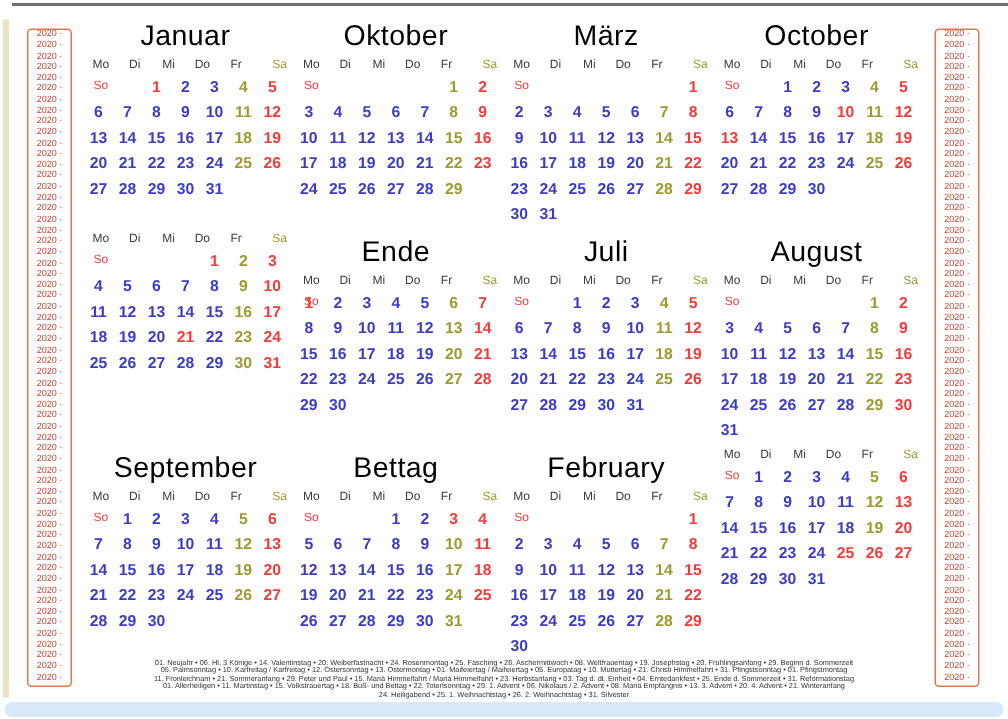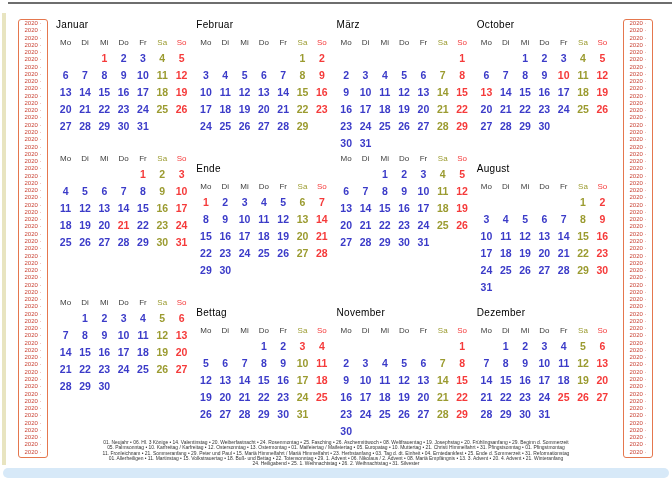--- a/index.html
+++ b/index.html
@@ -5,24 +5,24 @@
   html,body{margin:0;padding:0;background:#fff;}
   .page{position:relative;width:672px;height:479px;background:#ffffff;font-family:"Liberation Sans",sans-serif;overflow:hidden;}
   .top-line{position:absolute;top:2px;left:8px;right:0;height:2px;background:var(--top-line);}
   .edge-strip{position:absolute;left:2px;top:13px;bottom:14px;width:4px;background:var(--edge-strip);}
   .rail{position:absolute;top:19px;height:439px;width:30px;border:1px solid var(--rail-border);border-radius:3px;box-sizing:border-box;overflow:hidden;background:#fff;}
   .rail.left{left:18px;}
   .rail.right{right:19px;}
   .rail-row{height:7.28px;line-height:7.3px;font-size:6px;text-align:center;color:var(--rail-text);}
   .months{position:absolute;left:56px;top:8px;width:556px;display:grid;grid-template-columns:repeat(4,1fr);column-gap:5px;}
   .month{height:144px;}
-  .month-title{height:28px;line-height:33px;font-size:10px;color:var(--title-text);letter-spacing:0.3px;}
-  .dow{display:grid;grid-template-columns:repeat(7,1fr);height:14px;}
+  .month-title{height:28px;line-height:33px;text-align:center;font-size:19px;color:var(--title-text);letter-spacing:0.3px;}
+  .dow{display:grid;grid-template-columns:repeat(6,1fr);height:14px;}
   .dow span{font-size:8px;line-height:14px;text-align:center;color:var(--header-text);}
-  .dow span.sa{color:var(--saturday);}
+  .dow span.sa{color:var(--saturday);text-align:right;}
   .dow span.so{color:var(--sunday);text-align:center;}
   .days{display:grid;grid-template-columns:repeat(7,1fr);grid-auto-rows:17px;}
   .days span{font-size:10.5px;font-weight:bold;line-height:17px;text-align:center;color:var(--weekday-num);}
   .days span.sa{color:var(--saturday);}
   .days span.so{color:var(--sunday);}
   .days span.hol{color:var(--holiday);}
   .legend{position:absolute;left:30px;right:30px;top:440px;transform:scale(0.82);transform-origin:top center;color:var(--legend-text);}
   .legend-line{font-size:6px;line-height:6.4px;text-align:center;white-space:nowrap;}
   .bottom-bar{position:absolute;left:3px;right:3px;bottom:1px;height:10px;border-radius:5px;background:var(--bottom-bar);}
 </style>
@@ -198,21 +198,21 @@
           <span class="sa">25</span>
           <span class="so">26</span>
           <span>27</span>
           <span>28</span>
           <span>29</span>
           <span>30</span>
           <span>31</span>
         </div>
       </div>
       <div class="month">
-        <div class="month-title">Februar</div>
+        <div class="month-title">Oktober</div>
         <div class="dow">
           <span>Mo</span>
           <span>Di</span>
           <span>Mi</span>
           <span>Do</span>
           <span>Fr</span>
           <span class="sa">Sa</span>
           <span class="so">So</span>
         </div>
         <div class="days">
@@ -435,20 +435,21 @@
           <span>24</span>
           <span>25</span>
           <span>26</span>
           <span class="sa">27</span>
           <span class="so">28</span>
           <span>29</span>
           <span>30</span>
         </div>
       </div>
       <div class="month">
+        <div class="month-title">Juli</div>
         <div class="dow">
           <span>Mo</span>
           <span>Di</span>
           <span>Mi</span>
           <span>Do</span>
           <span>Fr</span>
           <span class="sa">Sa</span>
           <span class="so">So</span>
         </div>
         <div class="days">
@@ -531,20 +532,21 @@
           <span>25</span>
           <span>26</span>
           <span>27</span>
           <span>28</span>
           <span class="sa">29</span>
           <span class="so">30</span>
           <span>31</span>
         </div>
       </div>
       <div class="month">
+        <div class="month-title">September</div>
         <div class="dow">
           <span>Mo</span>
           <span>Di</span>
           <span>Mi</span>
           <span>Do</span>
           <span>Fr</span>
           <span class="sa">Sa</span>
           <span class="so">So</span>
         </div>
         <div class="days">
@@ -623,21 +625,21 @@
           <span class="so">25</span>
           <span>26</span>
           <span>27</span>
           <span>28</span>
           <span>29</span>
           <span>30</span>
           <span class="sa">31</span>
         </div>
       </div>
       <div class="month">
-        <div class="month-title">November</div>
+        <div class="month-title">February</div>
         <div class="dow">
           <span>Mo</span>
           <span>Di</span>
           <span>Mi</span>
           <span>Do</span>
           <span>Fr</span>
           <span class="sa">Sa</span>
           <span class="so">So</span>
         </div>
         <div class="days">
@@ -673,21 +675,20 @@
           <span>24</span>
           <span>25</span>
           <span>26</span>
           <span>27</span>
           <span class="sa">28</span>
           <span class="so">29</span>
           <span>30</span>
         </div>
       </div>
       <div class="month">
-        <div class="month-title">Dezember</div>
         <div class="dow">
           <span>Mo</span>
           <span>Di</span>
           <span>Mi</span>
           <span>Do</span>
           <span>Fr</span>
           <span class="sa">Sa</span>
           <span class="so">So</span>
         </div>
         <div class="days">

